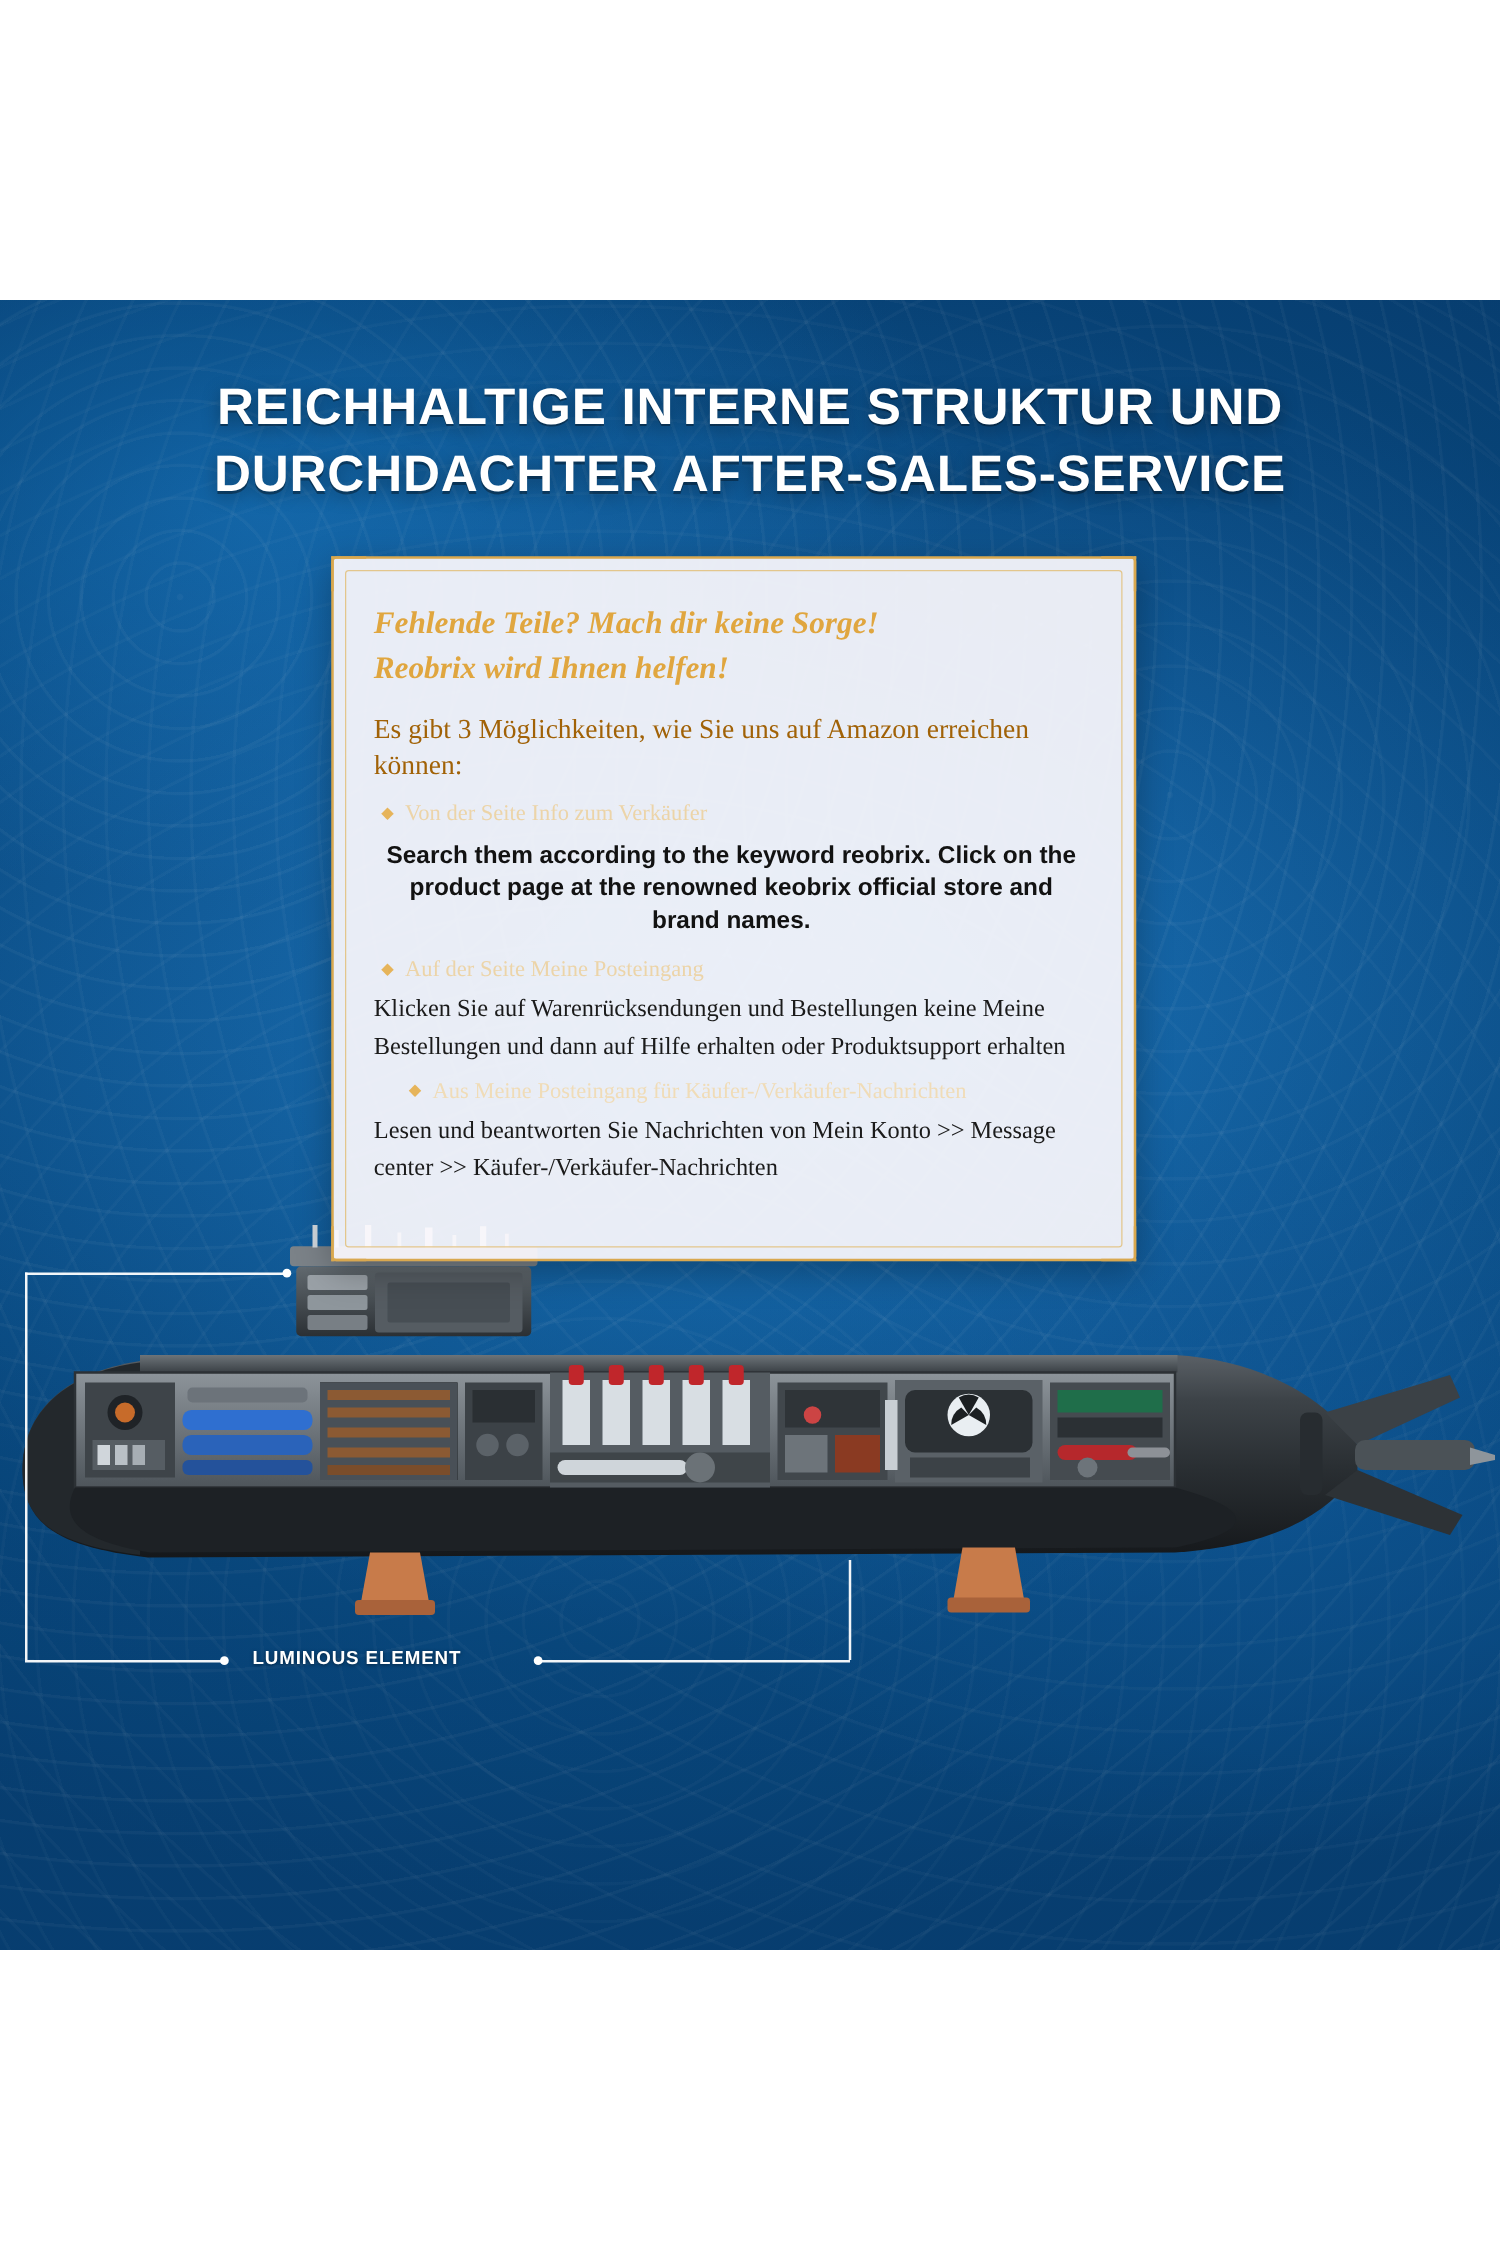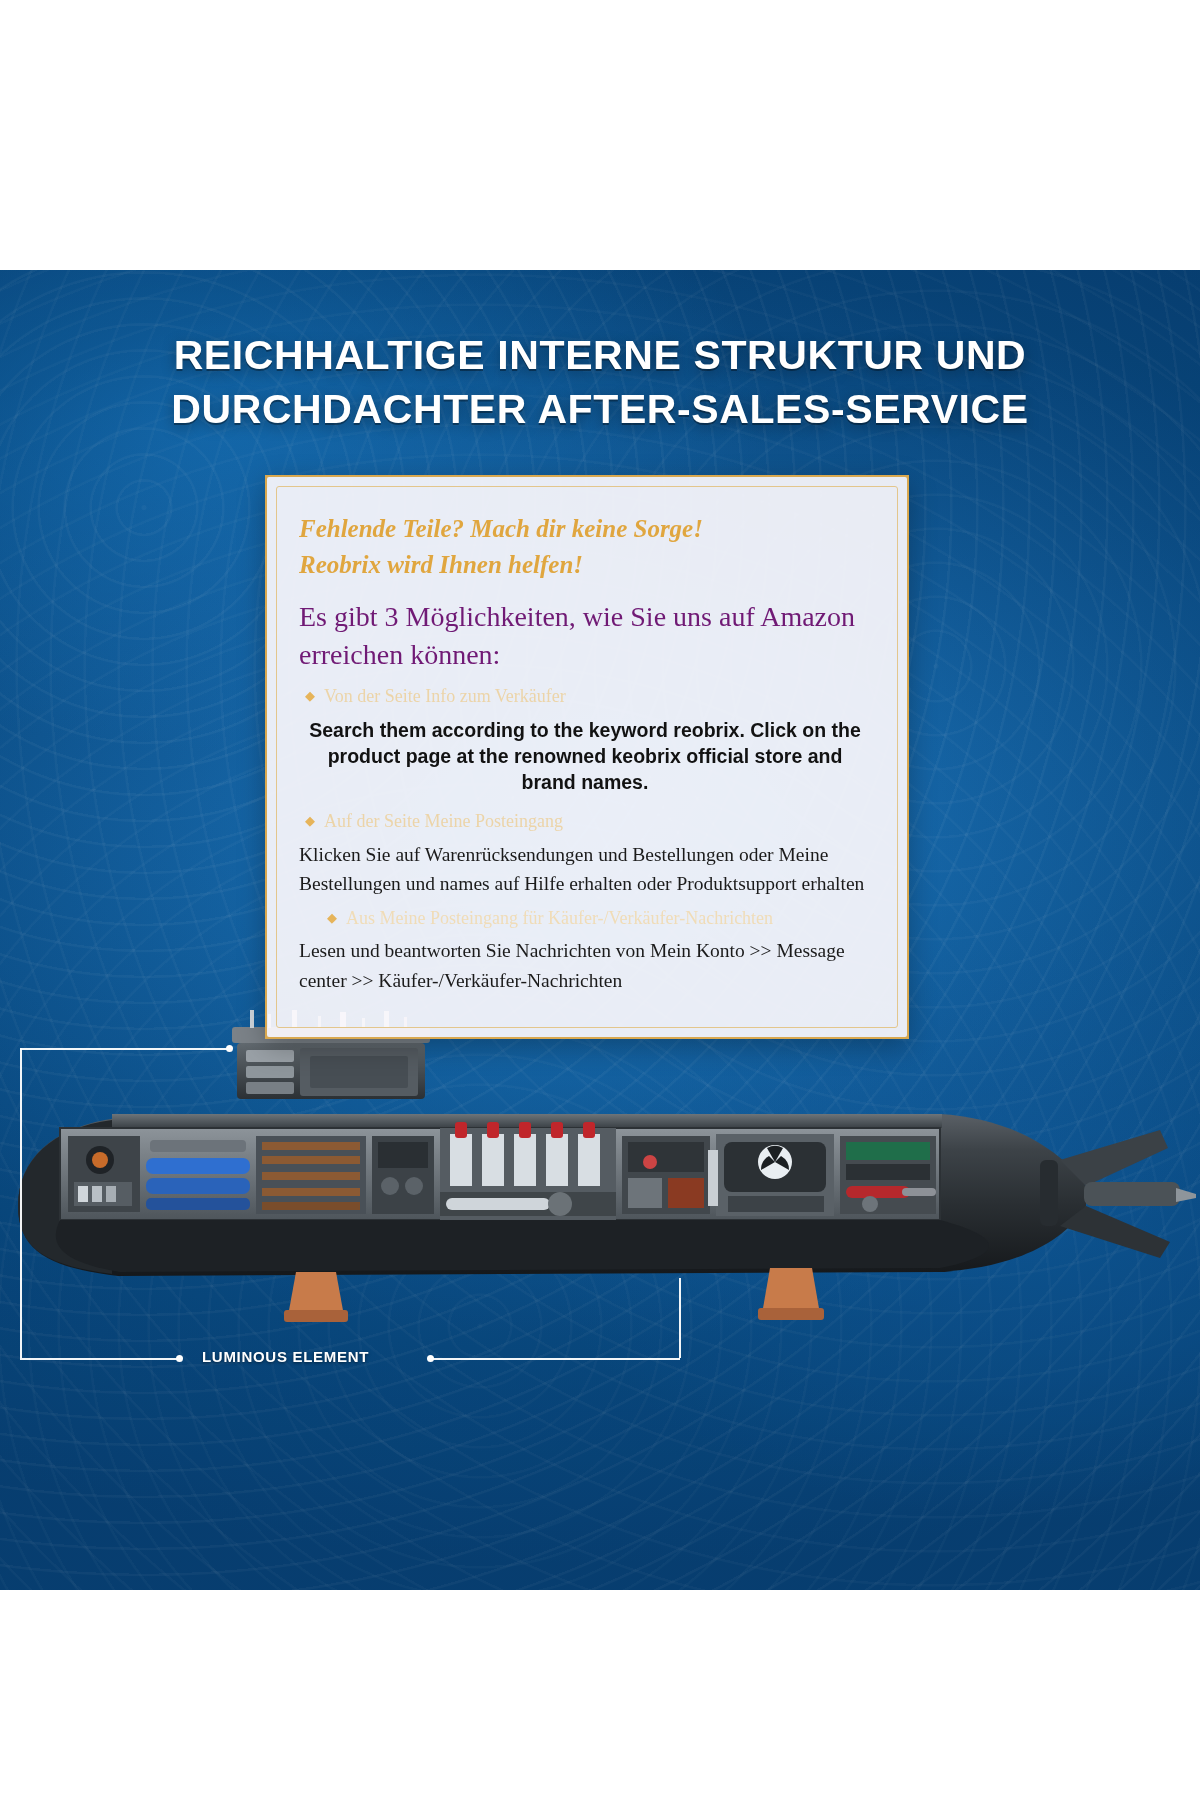--- a/index.html
+++ b/index.html
@@ -13,21 +13,20 @@
     font-family: "Liberation Sans", sans-serif;
     overflow: hidden;
   }
 
   
   #page {
     position: relative;
     width: 1200px;
     height: 1388px;
     background: #ffffff;
-    margin-top: 30px;
   }
 
   
   #panel {
     position: absolute;
     left: 0;
     top: 240px;
     width: 1200px;
     height: 1320px;
     background:
@@ -117,23 +116,23 @@
   .card-title {
     color: #e0a63f;
     font-family: "Liberation Serif", serif;
     font-style: italic;
     font-weight: 700;
     font-size: 25px;
     line-height: 1.42;
     margin: 0 0 16px 0;
   }
   .card-intro {
-    color: #701a75;
+    color: #a16207;
     font-family: "Liberation Serif", serif;
-    font-size: 28px;
+    font-size: 22px;
     line-height: 1.34;
     margin: 0 0 12px 0;
   }
 
   .bullet-row {
     display: flex;
     align-items: flex-start;
     gap: 9px;
     margin: 8px 0 4px 6px;
   }
@@ -236,21 +235,21 @@
         <div class="bullet-row faded">
           <span class="diamond">◆</span>
           <span class="btext">Von der Seite Info zum Verkäufer</span>
         </div>
         <div class="strong-block">Search them according to the keyword reobrix. Click on the product page at the renowned keobrix official store and brand names.</div>
 
         <div class="bullet-row faded">
           <span class="diamond">◆</span>
           <span class="btext">Auf der Seite Meine Posteingang</span>
         </div>
-        <p class="para">Klicken Sie auf Warenrücksendungen und Bestellungen oder Meine Bestellungen und names auf Hilfe erhalten oder Produktsupport erhalten</p>
+        <p class="para">Klicken Sie auf Warenrücksendungen und Bestellungen keine Meine Bestellungen und dann auf Hilfe erhalten oder Produktsupport erhalten</p>
 
         <div class="bullet-row faded2">
           <span class="diamond">◆</span>
           <span class="btext">Aus Meine Posteingang für Käufer-/Verkäufer-Nachrichten</span>
         </div>
         <p class="para">Lesen und beantworten Sie Nachrichten von Mein Konto &gt;&gt; Message center &gt;&gt; Käufer-/Verkäufer-Nachrichten</p>
       </div>
     </div>
 
     <div id="sub-wrap">

